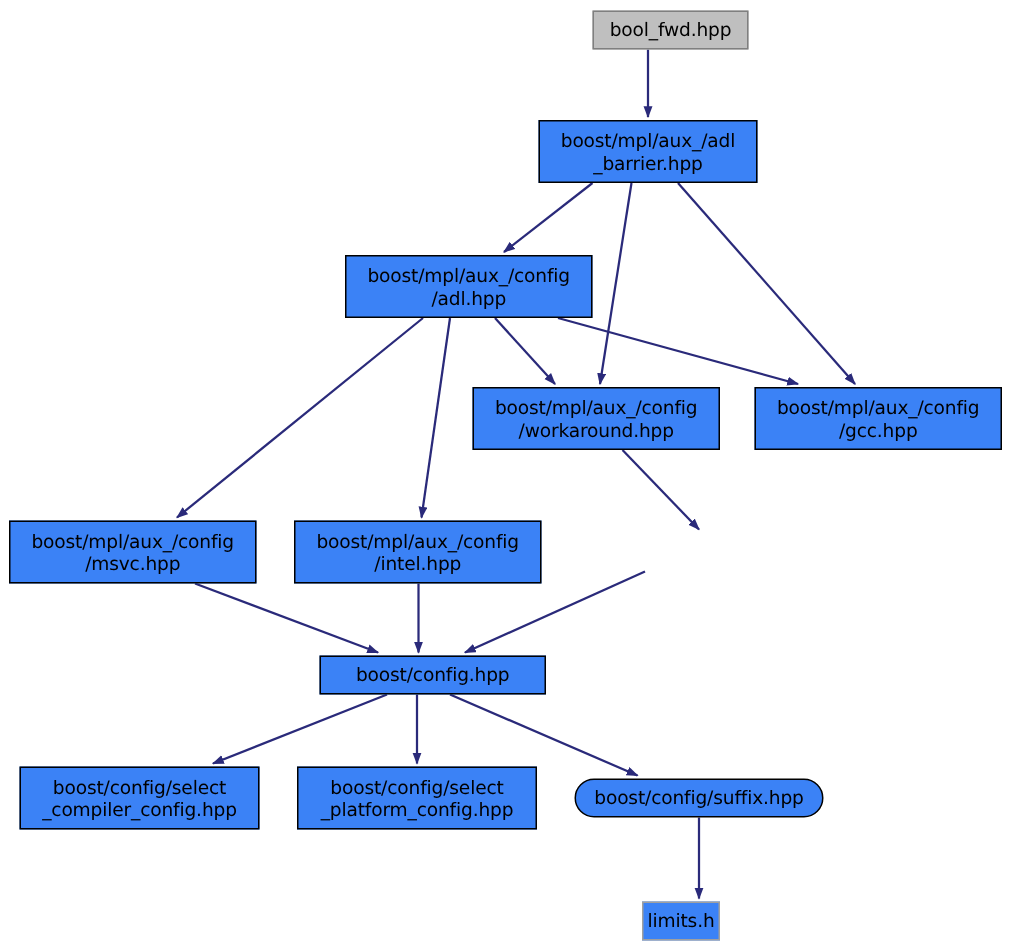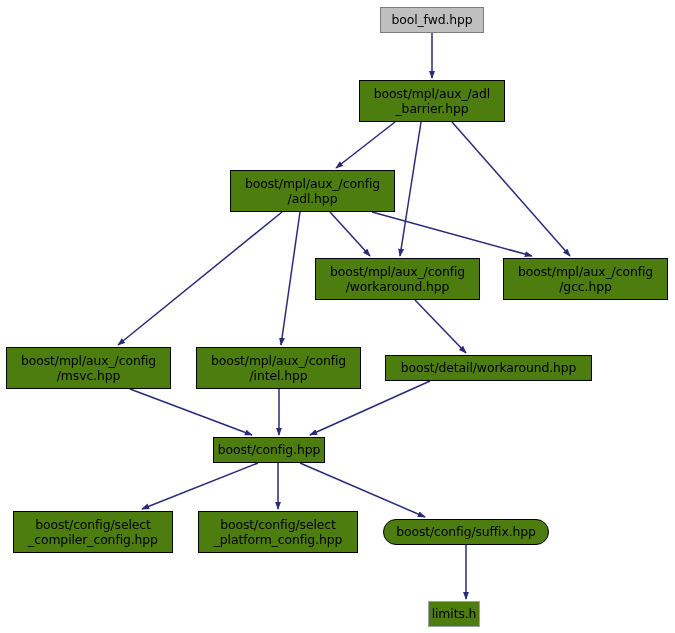--- a/index.html
+++ b/index.html
@@ -25,33 +25,34 @@
     height: 633px;
     pointer-events: none;
   }
   .node {
     position: absolute;
     box-sizing: border-box;
     display: flex;
     align-items: center;
     justify-content: center;
     text-align: center;
-    background: #4d7c0f;
+    background: #3b82f6;
     border: 1px solid #000000;
     color: #000000;
     font-size: 12.4px;
     line-height: 15.5px;
     letter-spacing: -0.1px;
     white-space: pre-line;
     z-index: 2;
   }
   .node.root {
     background: #bfbfbf;
     border: 1px solid #7f7f7f;
     box-shadow: inset 0 0 0 1px #bfbfbf;
+    margin-left: 15px;
   }
   .node.ext {
     border: 1px solid #a0a0a0;
   }
   .node-label {
     display: block;
     width: 100%;
     padding: 0 2px;
   }
 </style>
@@ -88,21 +89,20 @@
     <div class="node" style="left: 230px; top: 170px; width: 165px; height: 42px;"><span class="node-label">boost/mpl/aux_/config
 /adl.hpp</span></div>
     <div class="node" style="left: 315px; top: 258px; width: 165px; height: 42px;"><span class="node-label">boost/mpl/aux_/config
 /workaround.hpp</span></div>
     <div class="node" style="left: 503px; top: 258px; width: 165px; height: 42px;"><span class="node-label">boost/mpl/aux_/config
 /gcc.hpp</span></div>
     <div class="node" style="left: 6px; top: 347px; width: 165px; height: 42px;"><span class="node-label">boost/mpl/aux_/config
 /msvc.hpp</span></div>
     <div class="node" style="left: 196px; top: 347px; width: 165px; height: 42px;"><span class="node-label">boost/mpl/aux_/config
 /intel.hpp</span></div>
-    <div class="node" style="left: 385px; top: 355px; width: 207px; height: 26px;"><span class="node-label">boost/detail/workaround.hpp</span></div>
-    <div class="node" style="left: 213px; top: 437px; width: 112px; height: 26px;"><span class="node-label">boost/config.hpp</span></div>
+    <div class="node" style="left: 213px; top: 437px; width: 151px; height: 26px;"><span class="node-label">boost/config.hpp</span></div>
     <div class="node" style="left: 13px; top: 511px; width: 160px; height: 42px;"><span class="node-label">boost/config/select
 _compiler_config.hpp</span></div>
     <div class="node" style="left: 198px; top: 511px; width: 160px; height: 42px;"><span class="node-label">boost/config/select
 _platform_config.hpp</span></div>
     <div class="node" style="left: 383px; top: 519px; width: 166px; height: 26px; border-radius: 13px;"><span class="node-label">boost/config/suffix.hpp</span></div>
     <div class="node ext" style="left: 428px; top: 601px; width: 52px; height: 26px;"><span class="node-label">limits.h</span></div>
   </div>
 
 </body></html>

